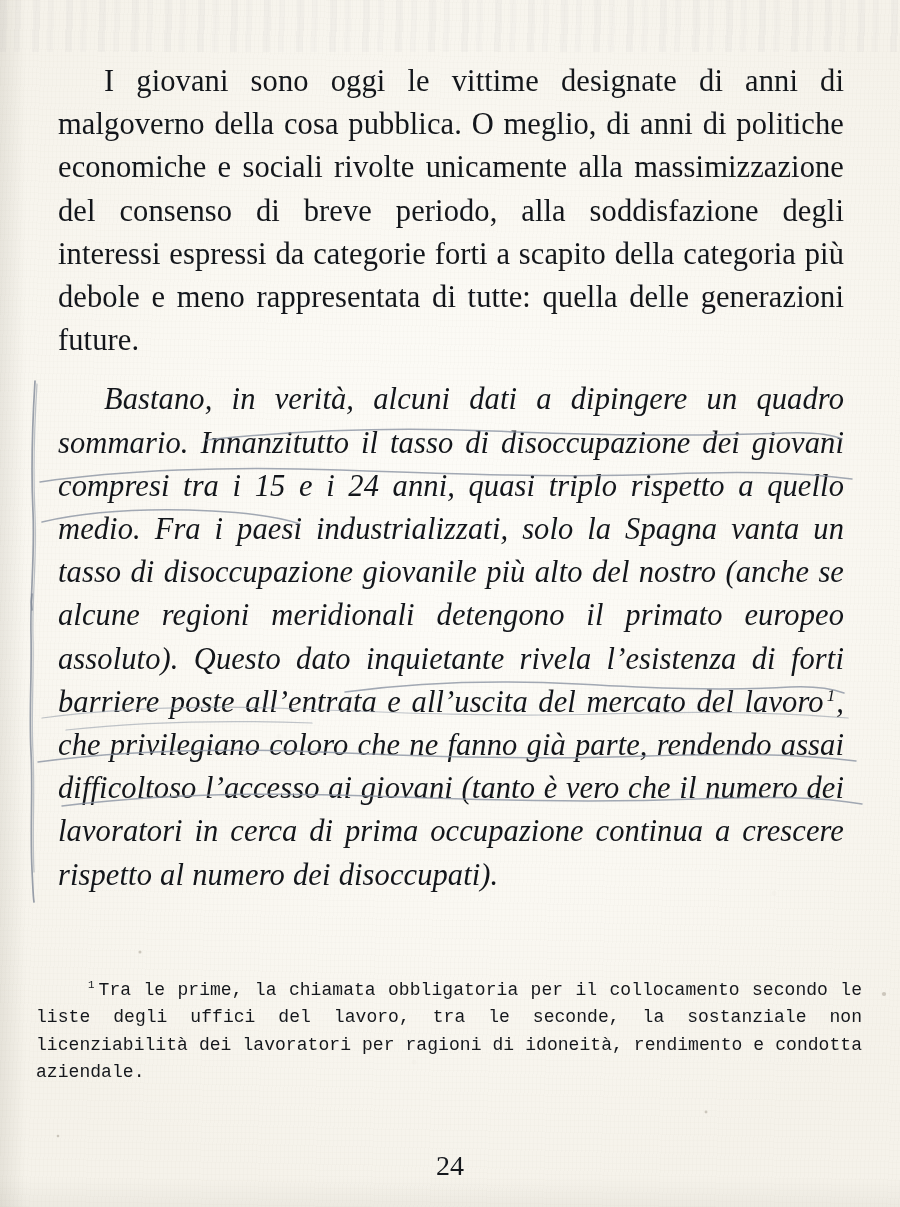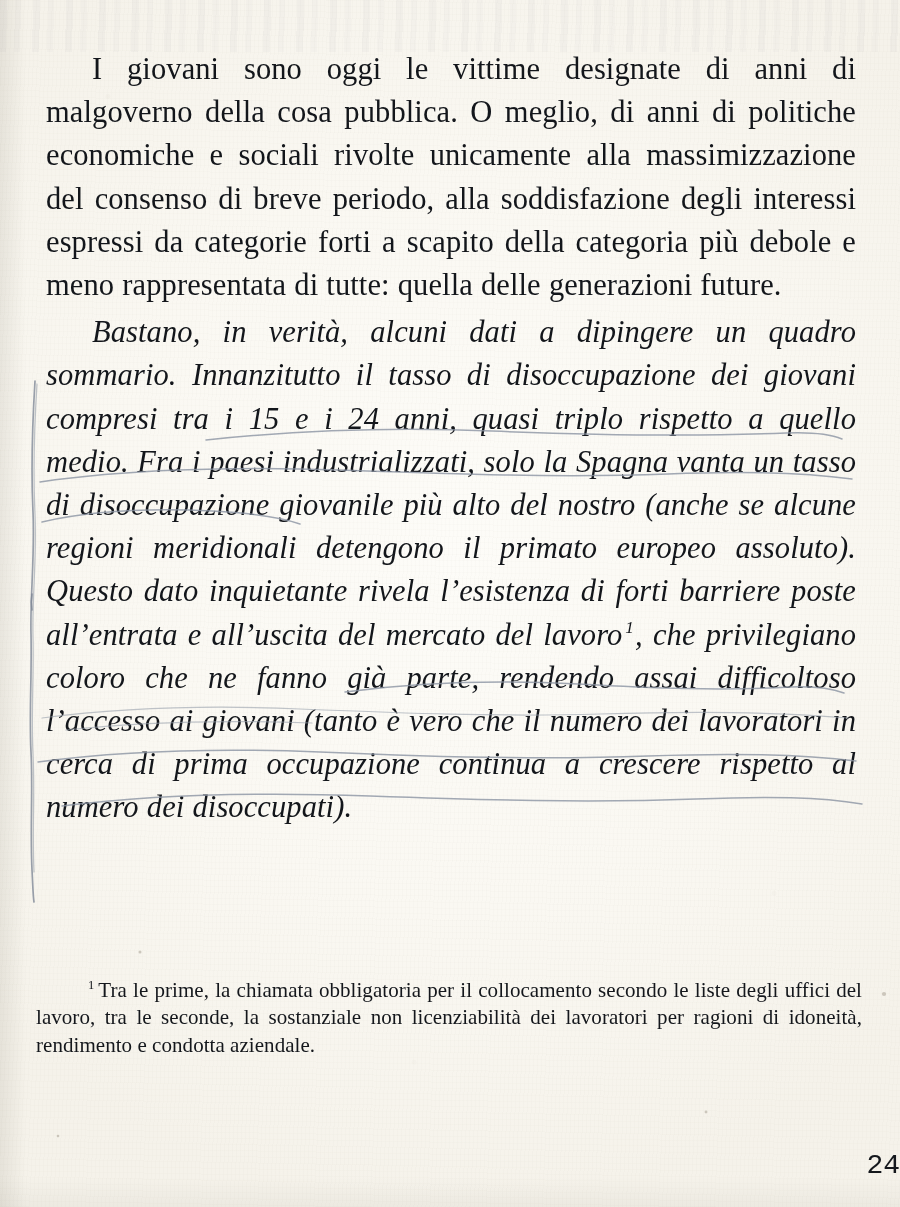--- a/index.html
+++ b/index.html
@@ -67,21 +67,21 @@
 
   
   #column {
     position: absolute;
     left: 42px;
     top: 44px;
     width: 818px;
   }
 
   p.body {
-    margin: 4px;
+    margin: 16px;
     font-size: 30.5px;
     line-height: 43.2px;
     text-align: justify;
     text-indent: 46px;
     letter-spacing: .1px;
     word-spacing: .4px;
     color: #13161b;
   }
   p.body + p.body { margin-top: 0; font-style: italic; }
 
@@ -94,44 +94,44 @@
 
   
   #footnote {
     position: absolute;
     left: 36px;
     top: 977px;
     width: 826px;
   }
   #footnote p {
     margin: 0;
-    font-size: 21px;
+    font-size: 18px;
     line-height: 27.3px;
     text-align: justify;
     text-indent: 52px;
     color: #14171c;
     letter-spacing: .05px;
+    font-family: Liberation Mono, monospace;
   }
   #footnote sup {
     font-size: .6em;
     vertical-align: super;
     line-height: 0;
     padding-right: 4px;
   }
 
   
   #folio {
     position: absolute;
     left: 0;
     top: 1150px;
     width: 900px;
-    text-align: right;
+    text-align: center;
     font-size: 28px;
     color: #15181d;
-    font-family: Liberation Mono, monospace;
   }
 
   
   #marks {
     position: absolute;
     inset: 0;
     pointer-events: none;
   }
   #marks svg { display: block; width: 900px; height: 1207px; }
   .pencil {

